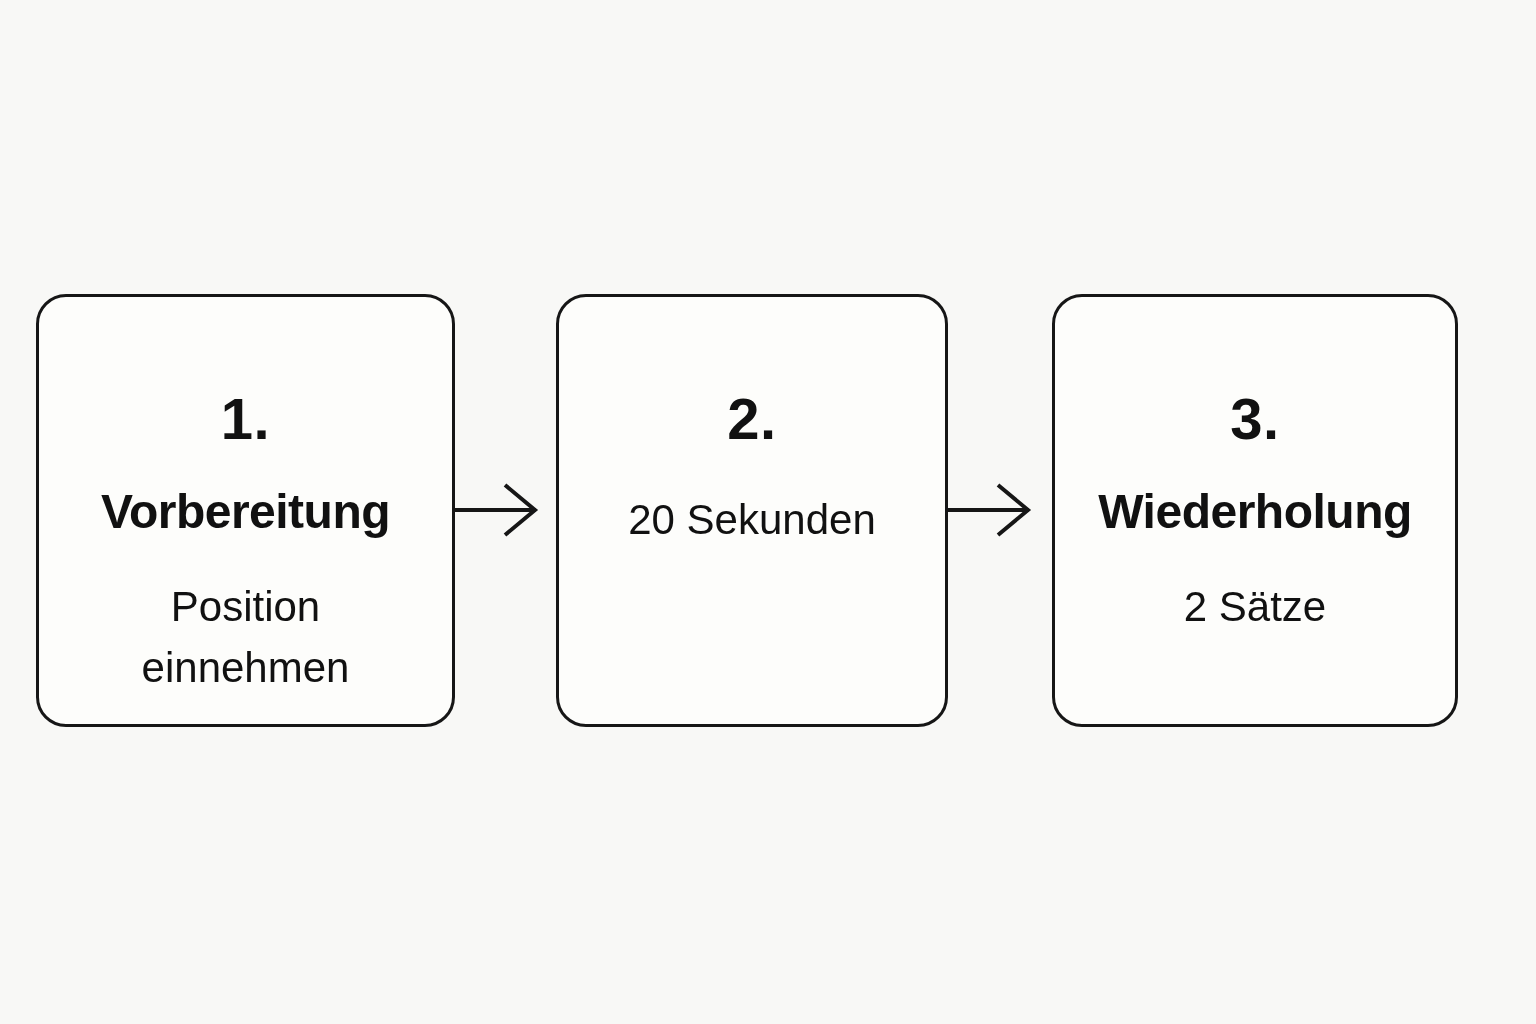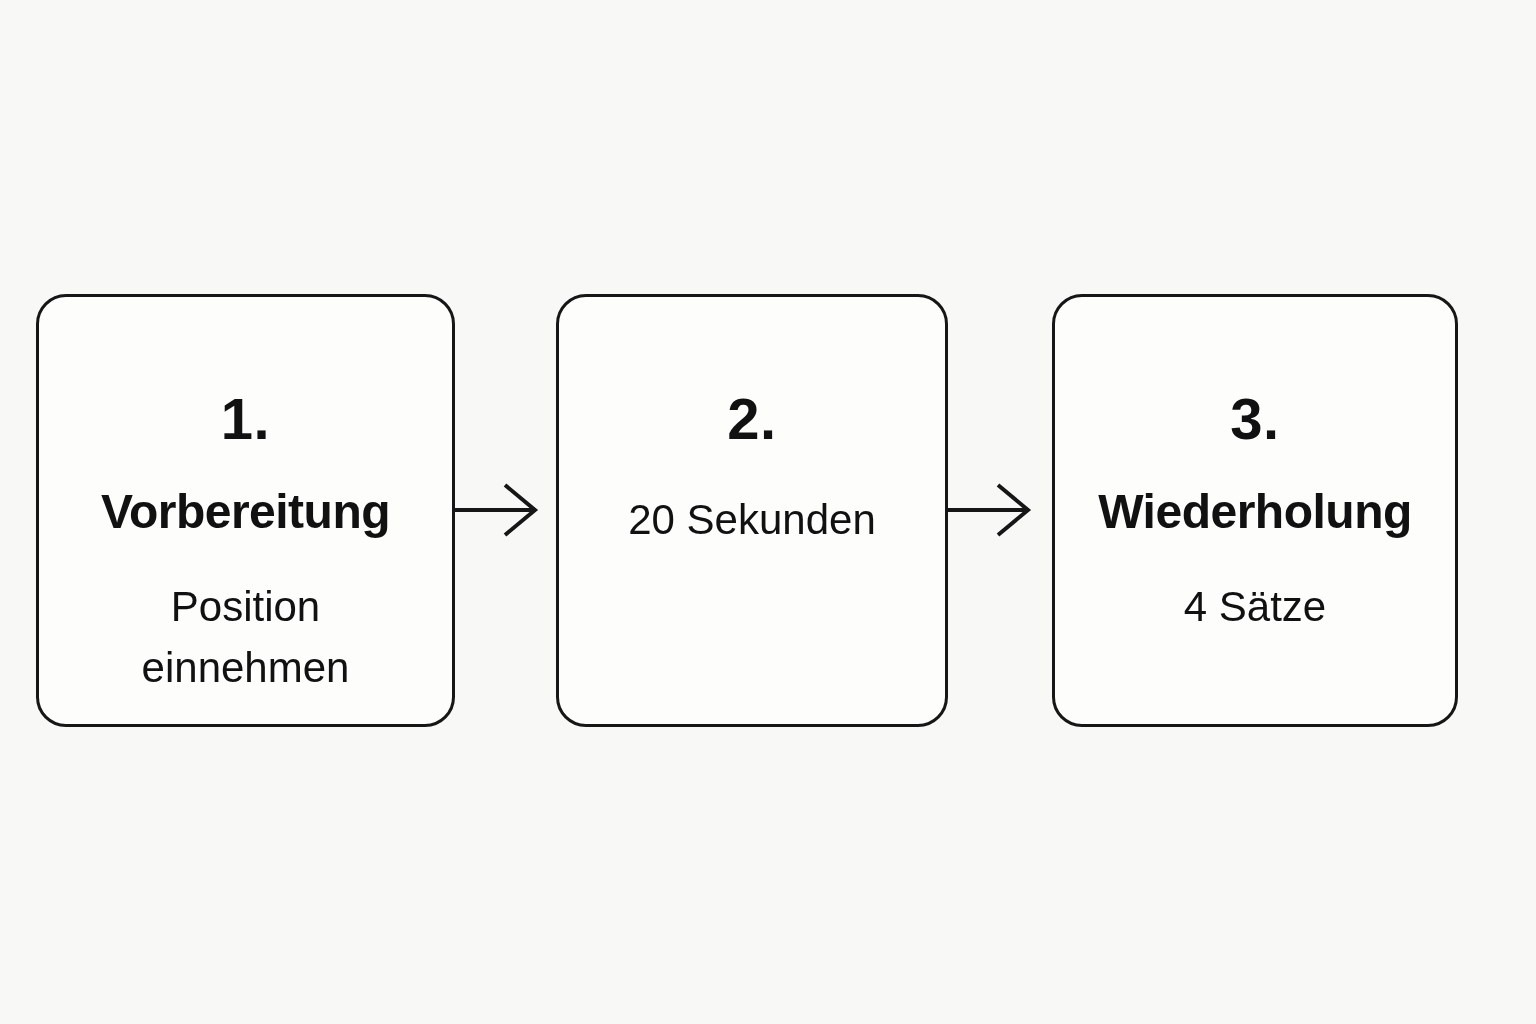--- a/index.html
+++ b/index.html
@@ -94,16 +94,16 @@
   <div class="connector connector-2">
     <svg width="90" height="64" viewBox="0 0 90 64" fill="none" xmlns="http://www.w3.org/2000/svg">
       <line x1="0" y1="32" x2="80" y2="32" stroke="#161616" stroke-width="4"></line>
       <polyline points="52,7 82,32 52,57" stroke="#161616" stroke-width="4" fill="none"></polyline>
     </svg>
   </div>
 
   <div class="step-box box-3">
     <div class="step-number">3.</div>
     <div class="step-title">Wiederholung</div>
-    <div class="step-subtitle">4 Sätze</div>
+    <div class="step-subtitle">2 Sätze</div>
   </div>
 
 </div>
 
 </body></html>

